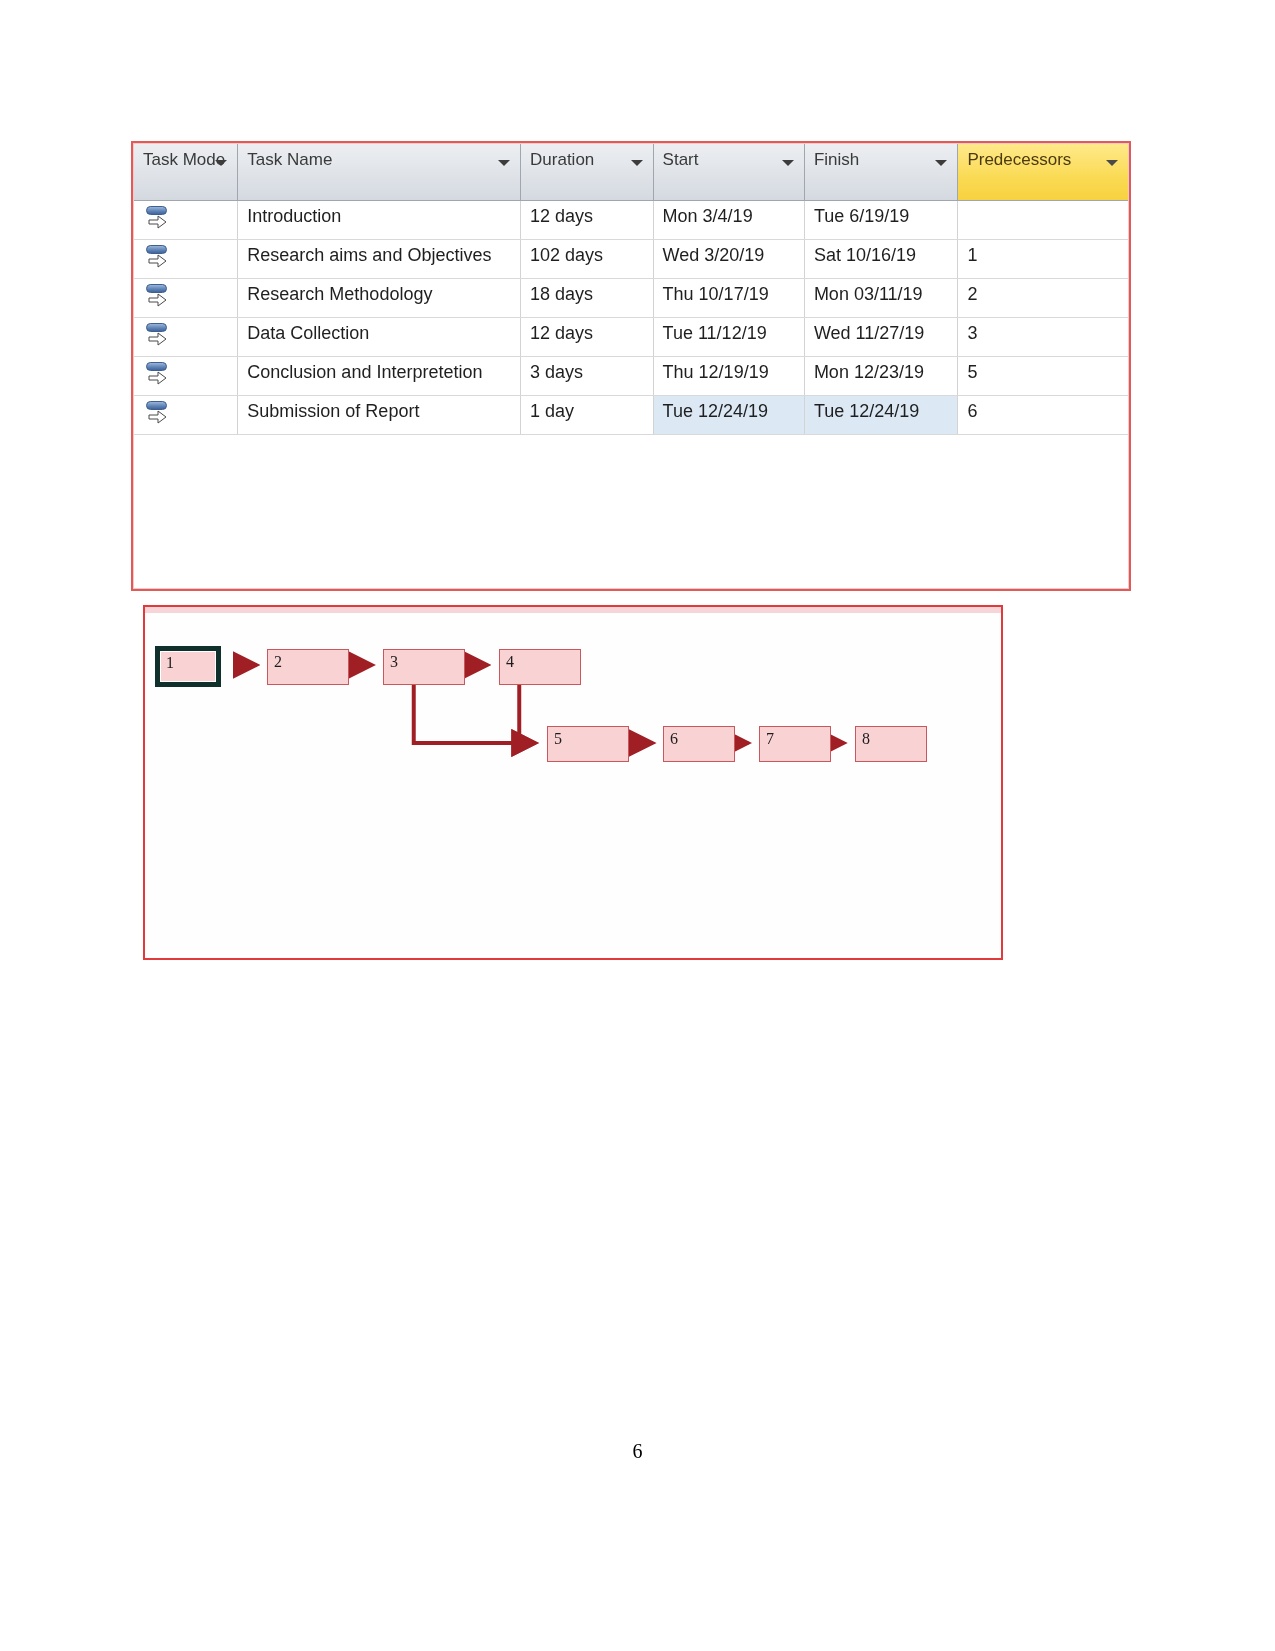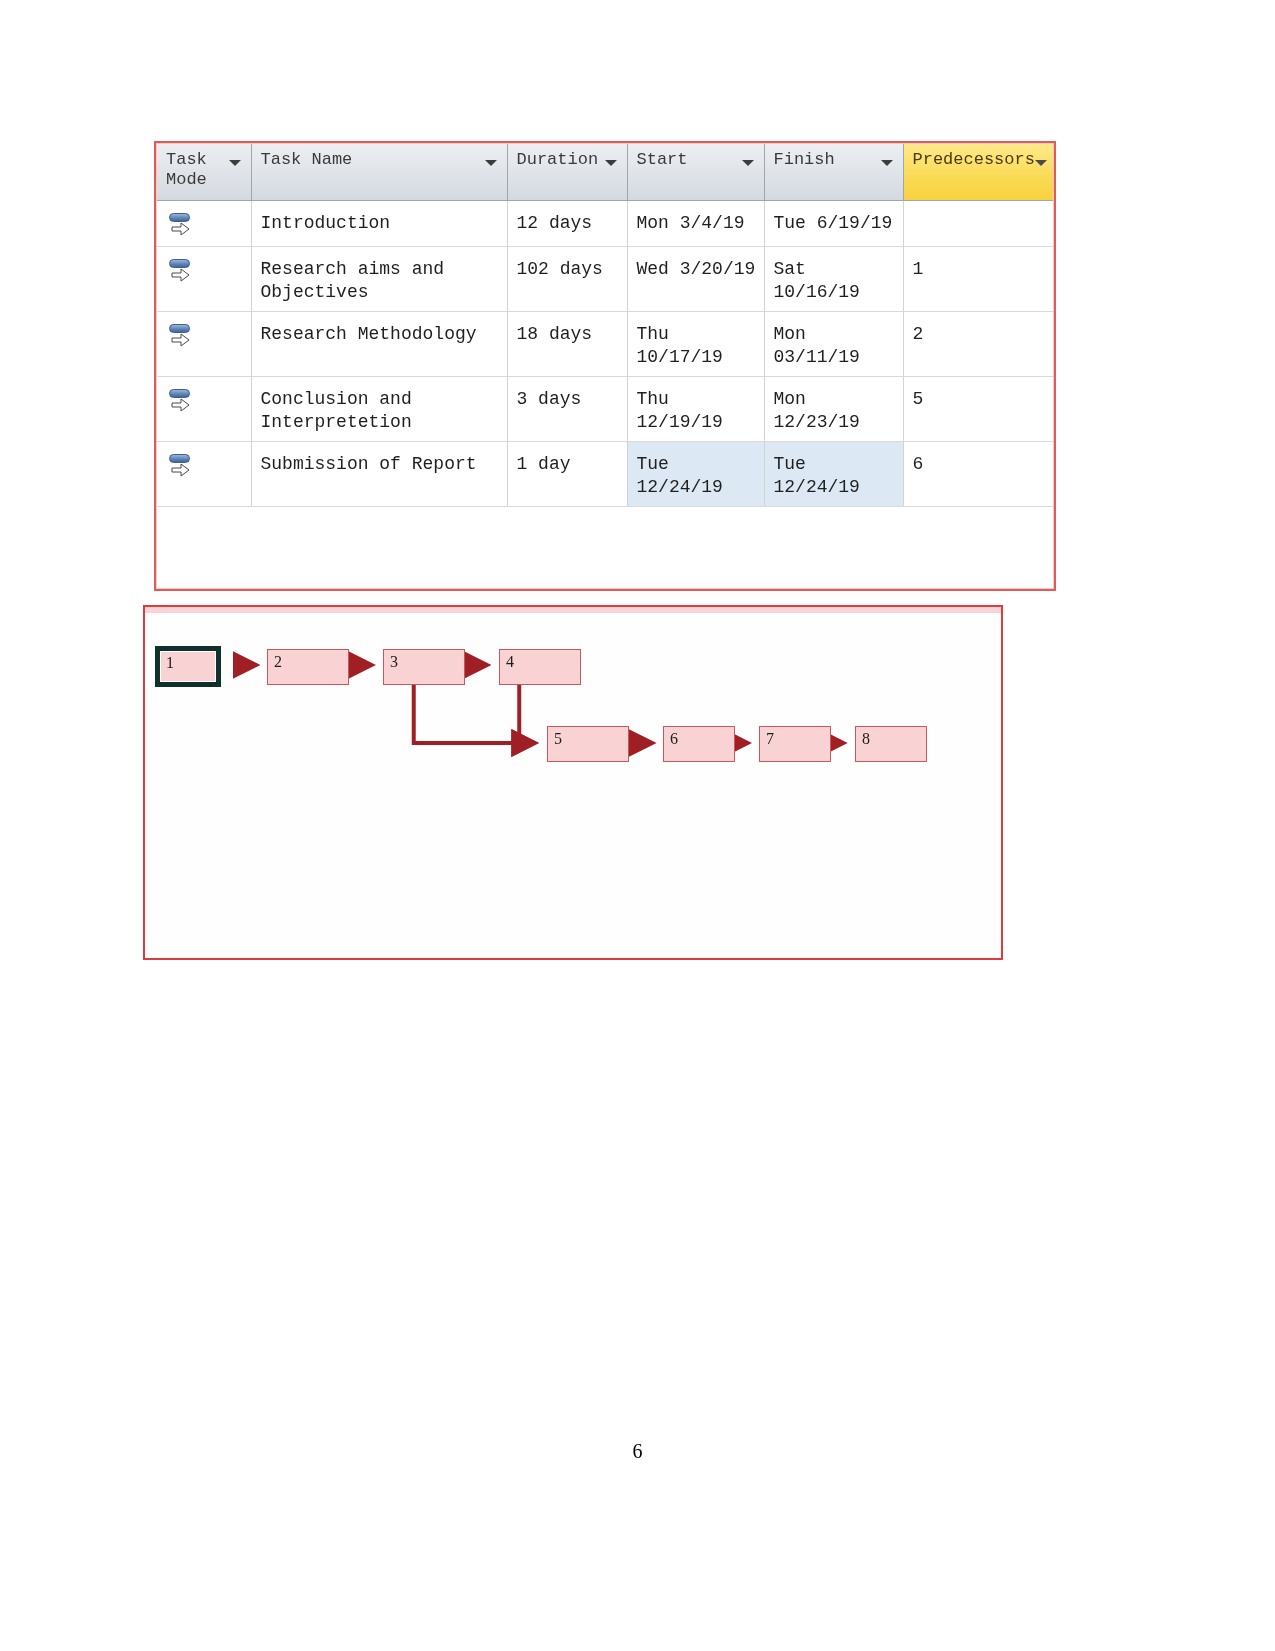--- a/index.html
+++ b/index.html
@@ -11,28 +11,27 @@
     width: 1275px;
     height: 1651px;
     position: relative;
     font-family: "Liberation Sans", sans-serif;
     overflow: hidden;
   }
 
   
   #project-grid {
     position: absolute;
-    left: 154px;
+    left: 131px;
     top: 141px;
-    width: 902px;
+    width: 1000px;
     height: 450px;
     border: 2px solid #e05a5a;
     background: #ffffff;
     box-sizing: border-box;
-    font-family: Liberation Mono, monospace;
   }
   #project-grid-inner {
     position: absolute;
     left: 0; top: 0; right: 0; bottom: 0;
     border: 1px solid #f6c9c9;
     box-sizing: border-box;
     background: #ffffff;
     overflow: hidden;
   }
   table.pgrid {
@@ -58,21 +57,21 @@
     line-height: 1.15;
   }
   table.pgrid th.pred-head {
     background: linear-gradient(to bottom, #ffe98a 0%, #fada54 60%, #f7d13f 100%);
     color: #4a3a10;
     border-right: none;
   }
   table.pgrid td {
     border-right: 1px solid #d3d3d3;
     border-bottom: 1px solid #d9d9d9;
-    padding: 11px 0 7px 9px;
+    padding: 4px 0 7px 9px;
     vertical-align: top;
     font-size: 18px;
     color: #1f1f1f;
     line-height: 1.28;
   }
   table.pgrid td.last-col { border-right: none; }
   table.pgrid tr.row-sel td.hl { background: #dce9f5; }
 
   .col-mode   { width: 94px; }
   .col-name   { width: 256px; }
@@ -256,20 +255,35 @@
                 </svg>
             </div>
           </td>
           <td class="name-cell">Research Methodology</td>
           <td>18 days</td>
           <td>Thu 10/17/19</td>
           <td>Mon 03/11/19</td>
           <td class="last-col">2</td>
         </tr>
 
+        <tr>
+          <td>
+            <div class="mode-icon">
+              <div class="bar"></div>
+              <svg width="20" height="15" viewBox="0 0 20 15">
+                  <path d="M1 5 h9 V1 l8 6 -8 6 V9 H1 Z" fill="#ffffff" stroke="#4a4a4a" stroke-width="1"></path>
+                </svg>
+            </div>
+          </td>
+          <td class="name-cell">Data Collection</td>
+          <td>12 days</td>
+          <td>Tue 11/12/19</td>
+          <td>Wed 11/27/19</td>
+          <td class="last-col">3</td>
+        </tr>
 
 
         <tr>
           <td>
             <div class="mode-icon">
               <div class="bar"></div>
               <svg width="20" height="15" viewBox="0 0 20 15">
                   <path d="M1 5 h9 V1 l8 6 -8 6 V9 H1 Z" fill="#ffffff" stroke="#4a4a4a" stroke-width="1"></path>
                 </svg>
             </div>

